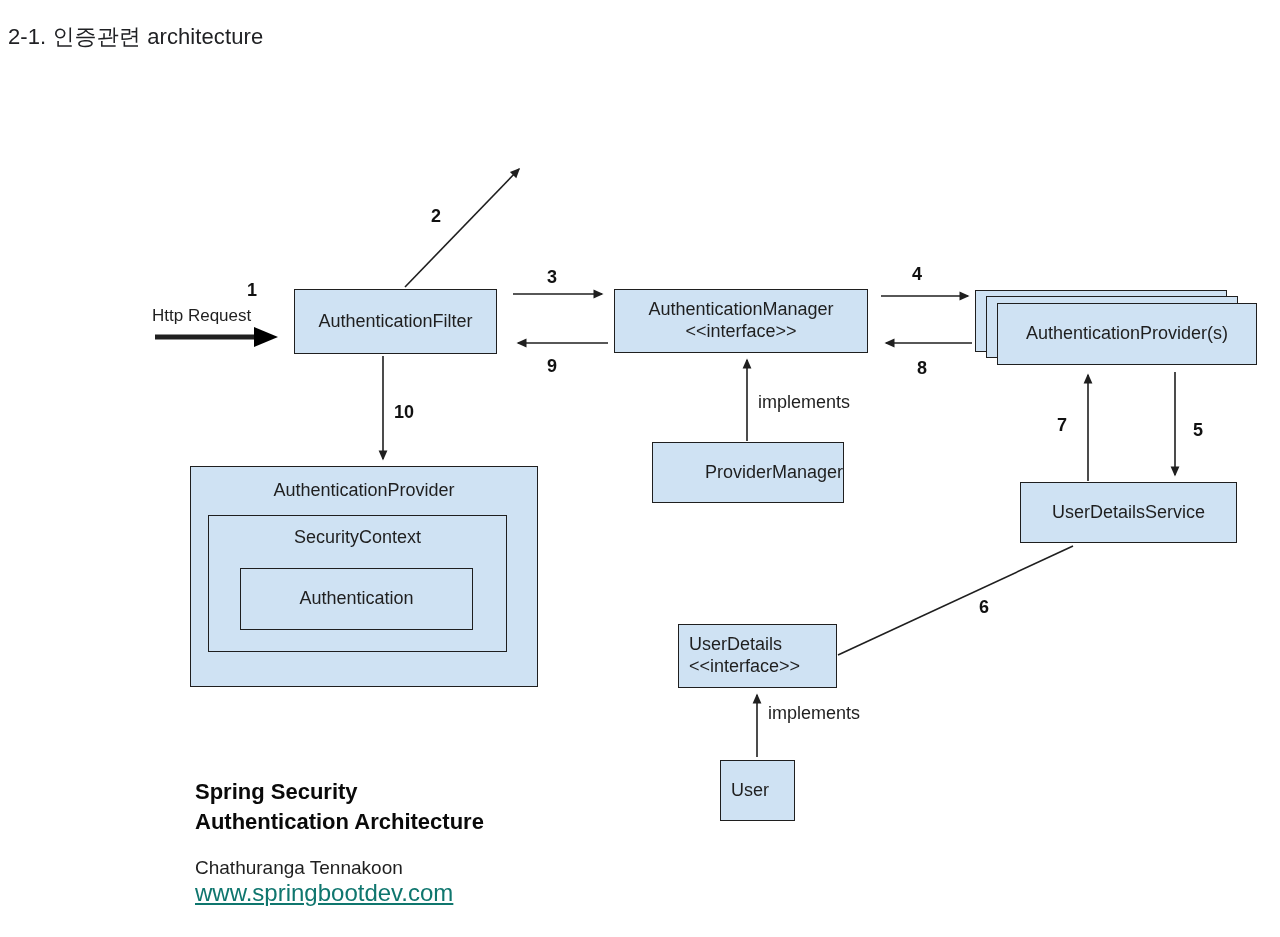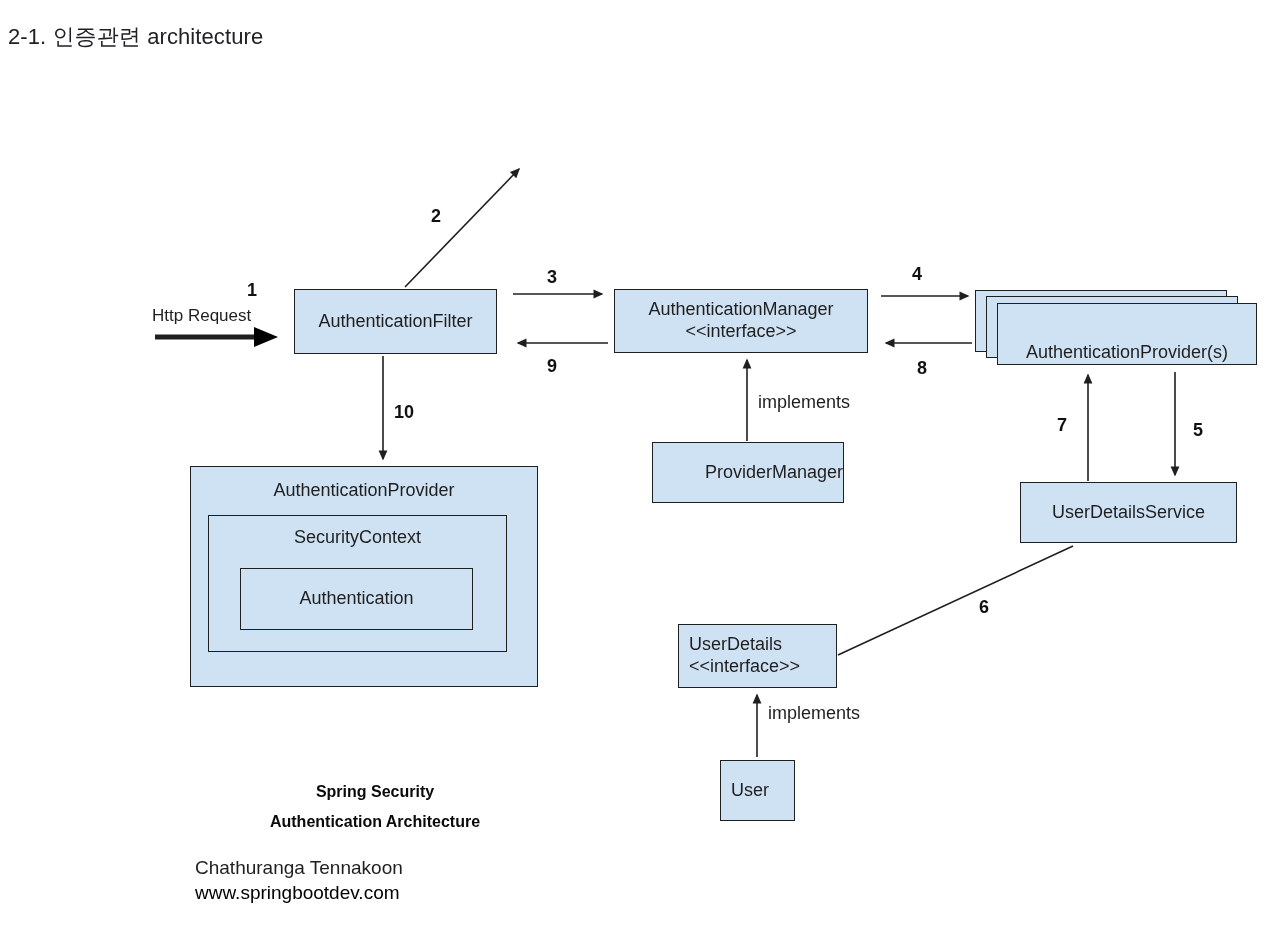--- a/index.html
+++ b/index.html
@@ -54,21 +54,21 @@
     justify-content: flex-start;
     background: #cfe2f3;
   }
 
   .node-token   { left: 478px; top: 103px; width: 397px; height: 60px; }
   .node-filter  { left: 294px; top: 289px; width: 203px; height: 65px; }
   .node-manager { left: 614px; top: 289px; width: 254px; height: 64px; }
 
   .provider-back  { left: 975px; top: 290px; width: 252px; height: 62px; }
   .provider-mid   { left: 986px; top: 296px; width: 252px; height: 62px; }
-  .provider-front { left: 997px; top: 303px; width: 260px; height: 62px; justify-content: flex-end; }
+  .provider-front { left: 997px; top: 303px; width: 260px; height: 62px; }
 
   .node-provider-manager { left: 652px; top: 442px; width: 192px; height: 61px; align-items: flex-end; }
 
   .node-sch  { left: 190px; top: 466px; width: 348px; height: 221px; padding-top: 13px; }
   .node-sc   { left: 208px; top: 515px; width: 299px; height: 137px; padding-top: 11px; }
   .node-auth { left: 240px; top: 568px; width: 233px; height: 62px; }
 
   .node-uds  { left: 1020px; top: 482px; width: 217px; height: 61px; }
   .node-ud   { left: 678px;  top: 624px; width: 159px; height: 64px; }
   .node-user { left: 720px;  top: 760px; width: 75px;  height: 61px; }
@@ -102,36 +102,36 @@
   .lbl-impl-top   { left: 758px; top: 392px; }
   .lbl-impl-bot   { left: 768px; top: 703px; }
 
   .footer {
     position: absolute;
     left: 195px;
     top: 777px;
     width: 360px;
   }
   .footer-title {
-    font-size: 16px;
+    font-size: 22px;
     font-weight: bold;
     line-height: 30px;
     color: #0a0a0a;
-    text-align: center;
   }
   .footer-author {
     margin-top: 18px;
     font-size: 19px;
     line-height: 25px;
     color: #1f1f1f;
   }
   .footer-link {
-    font-size: 19px;
+    font-size: 24px;
     line-height: 25px;
-    color: #000000;
+    color: #0f766e;
+    text-decoration: underline;
     cursor: pointer;
     display: inline-block;
   }
 </style>
 </head>
 <body>
 
 <div class="canvas">
 
   <div class="page-heading">2-1. 인증관련 architecture</div>

